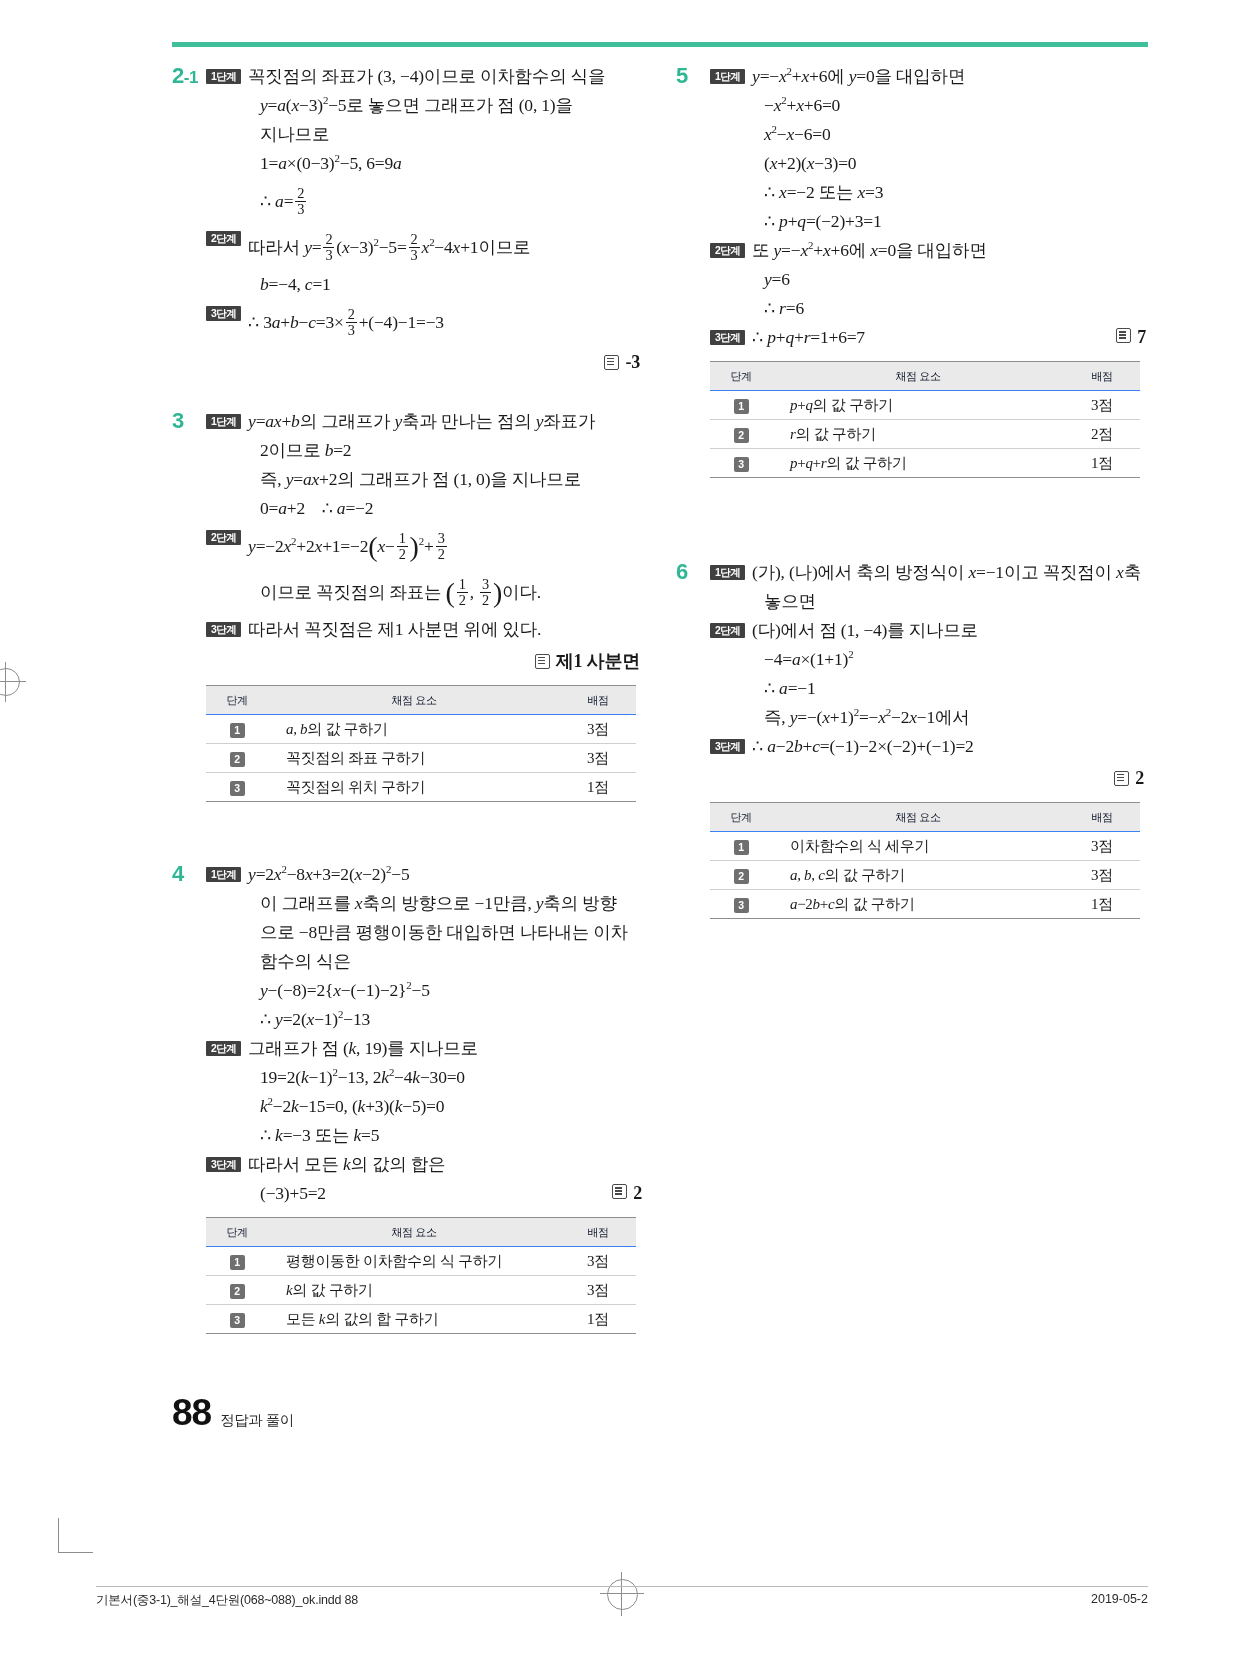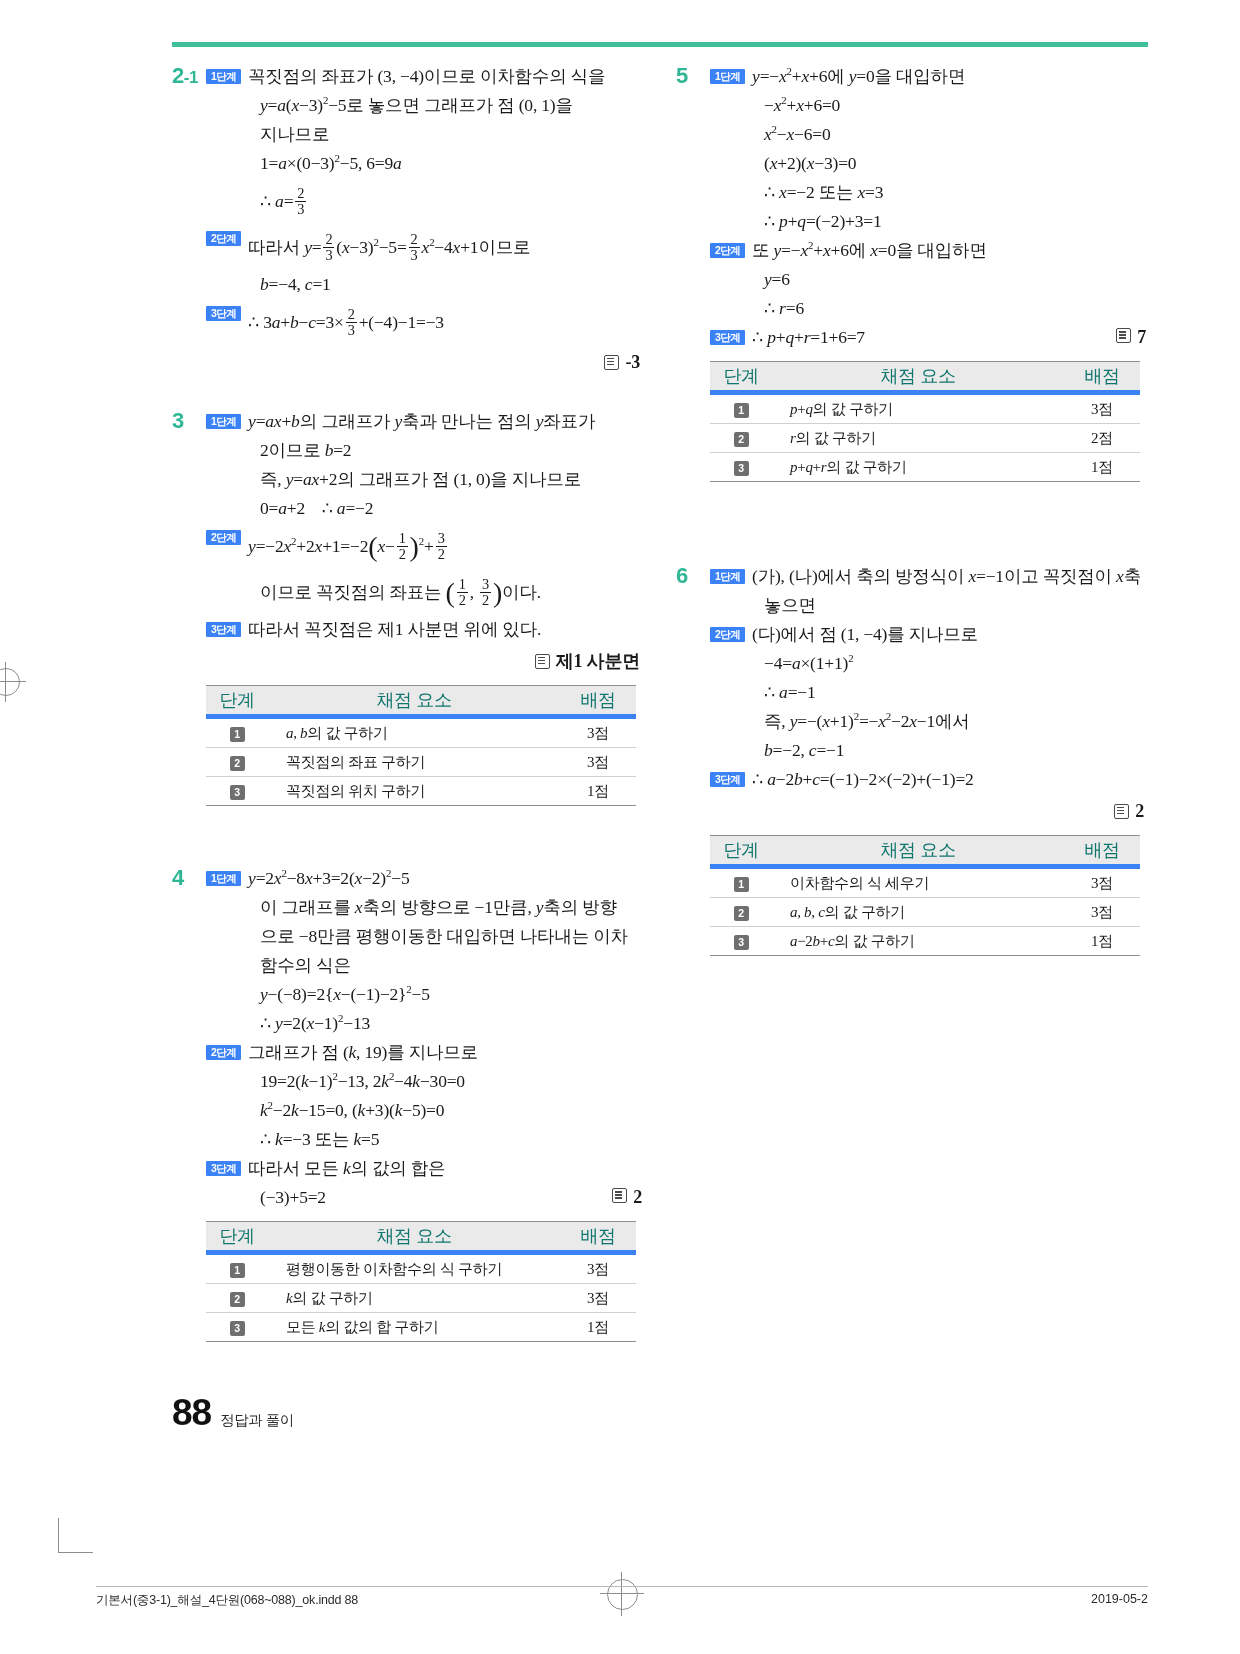--- a/index.html
+++ b/index.html
@@ -141,21 +141,21 @@
     align-items: flex-start;
     min-height: 29px;
     line-height: 29px;
     font-size: 17.5px;
   }
   .ln.tall { min-height: 46px; line-height: 46px; }
 
   .step {
     flex: 0 0 auto;
     display: inline-block;
-    background: #3b82f6;
+    background: #404040;
     color: #ffffff;
     font-family: "Liberation Sans", sans-serif;
     font-size: 10.5px;
     font-weight: bold;
     line-height: 15px;
     height: 15px;
     padding: 0 5px;
     border-radius: 1px;
     margin-right: 7px;
     margin-top: 7px;
@@ -237,25 +237,25 @@
   }
   .rubric th, .rubric td {
     padding: 0;
     height: 28px;
     vertical-align: middle;
   }
   .rubric thead th {
     background: #eaeaea;
     font-family: "Liberation Sans", sans-serif;
     font-weight: normal;
-    font-size: 18px;
-    color: #0f766e;
+    font-size: 11px;
+    color: #0f172a;
     letter-spacing: -0.4px;
     border-top: 1.6px solid #8e8e8e;
-    border-bottom: 5px solid #3b82f6;
+    border-bottom: 1px solid #3b82f6;
   }
   .rubric tbody td {
     border-bottom: 1px solid #cfcfcf;
     font-size: 15px;
     letter-spacing: -0.3px;
   }
   .rubric tbody tr:last-child td {
     border-bottom: 1.3px solid #8e8e8e;
   }
   .c-step  { width: 62px;  text-align: center; }
@@ -602,24 +602,20 @@
         </div>
         <div class="ln">
           <span class="step-pad"></span>
           <span class="txt">∴ <i>a</i>=−1</span>
         </div>
         <div class="ln">
           <span class="step-pad"></span>
           <span class="txt">즉, <i>y</i>=−(<i>x</i>+1)<sup>2</sup>=−<i>x</i><sup>2</sup>−2<i>x</i>−1에서</span>
         </div>
         <div class="ln">
-          <span class="step-pad"></span>
-          <span class="txt"><i>b</i>=−2, <i>c</i>=−1</span>
-        </div>
-        <div class="ln">
           <span class="step">3단계</span>
           <span class="txt">∴ <i>a</i>−2<i>b</i>+<i>c</i>=(−1)−2×(−2)+(−1)=2</span>
         </div>
       </div>
       <div class="answer-line">
         <span class="ans-icon"></span>
         <span class="ans-val">2</span>
       </div>
       <table class="rubric">
         <thead>

